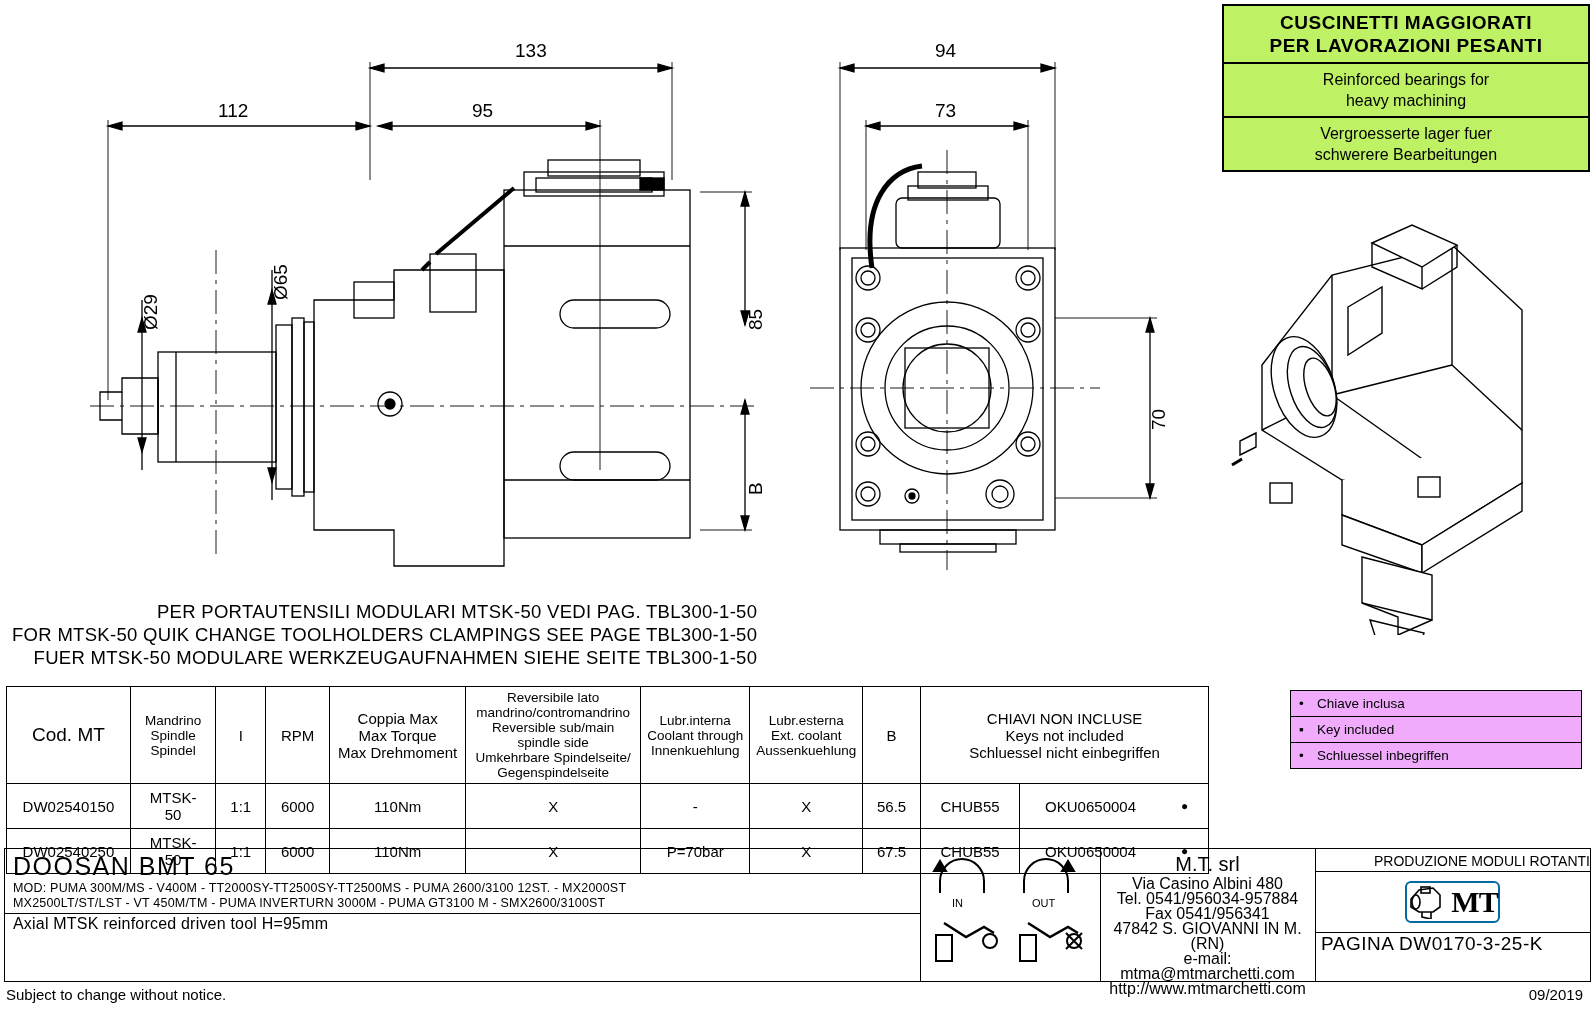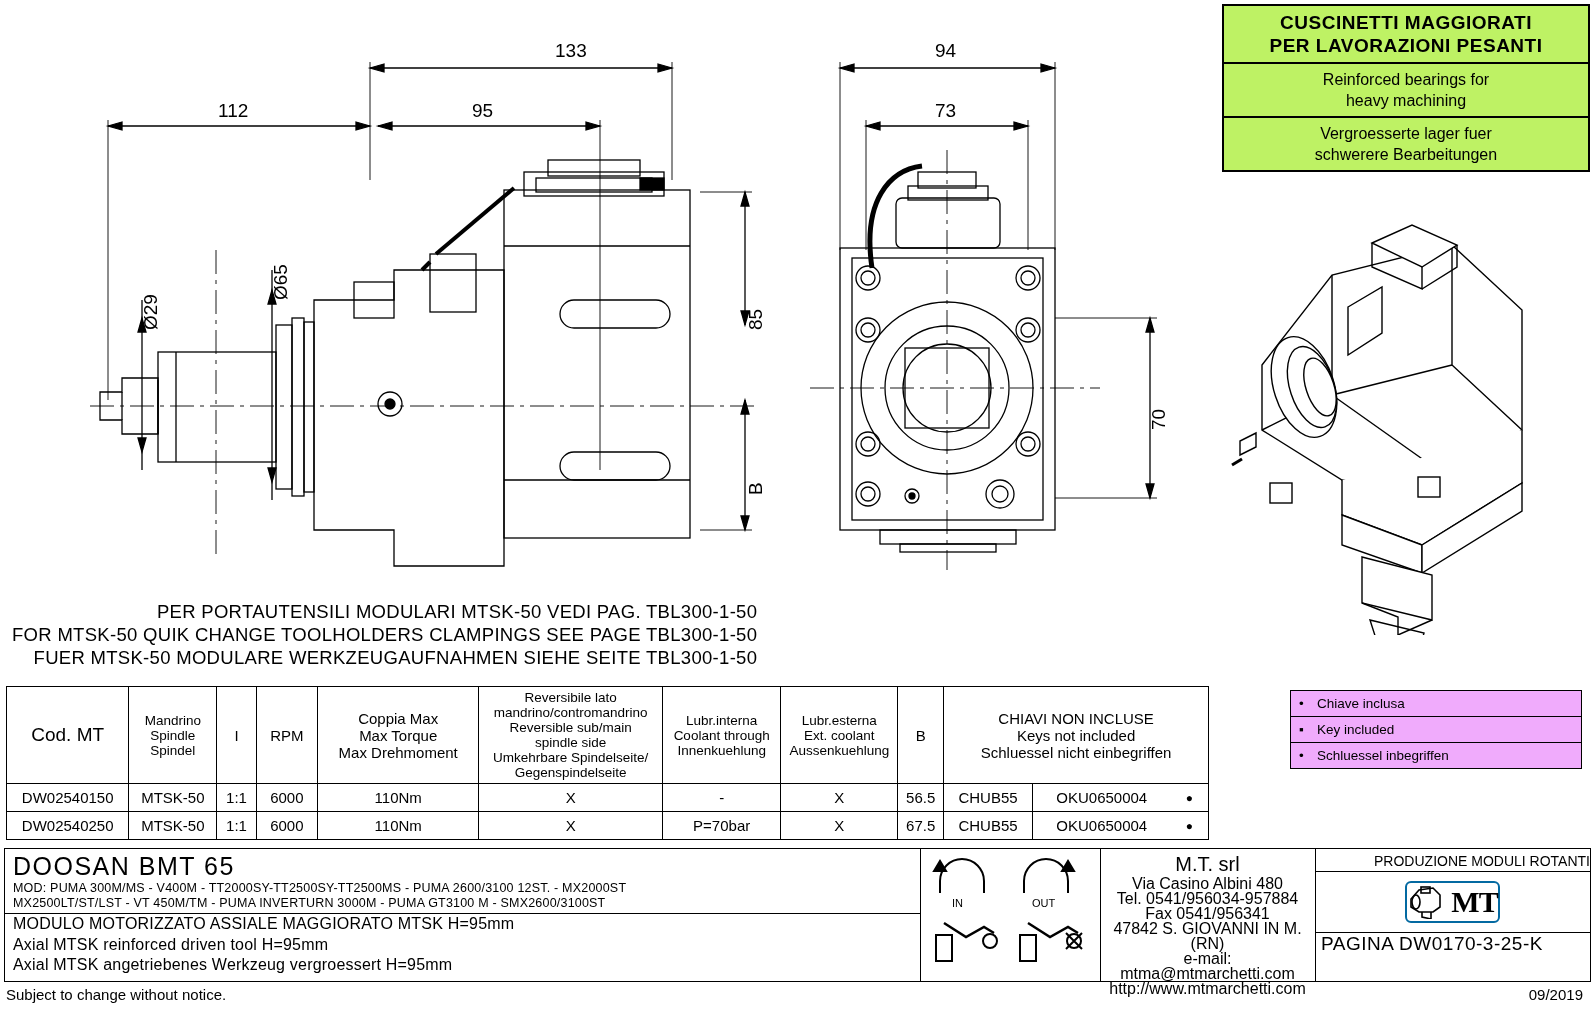--- a/index.html
+++ b/index.html
@@ -21,21 +21,21 @@
   .dim-txt{position:absolute;font-family:"Liberation Sans",sans-serif;font-size:19px;}
   .dim-txt-v{position:absolute;font-family:"Liberation Sans",sans-serif;font-size:19px;transform-origin:0 0;}
 
   
   .caption{position:absolute;left:12px;top:600px;font-family:"Liberation Sans",sans-serif;font-size:18.5px;line-height:23px;letter-spacing:.3px;text-align:right;}
 
   
   table.spec{position:absolute;left:6px;top:686px;border-collapse:collapse;width:1203px;background:#fff;}
   table.spec td,table.spec th{border:1.6px solid #000;text-align:center;vertical-align:middle;font-family:"Liberation Sans",sans-serif;}
   table.spec th{font-weight:normal;font-size:13.5px;line-height:15px;padding:3px 2px;}
-  table.spec td{font-size:15px;padding:5px 6px;}
+  table.spec td{font-size:15px;padding:5px 14px;}
   .th-big{font-size:19px;}
   .th-mid{font-size:15px;line-height:17px;}
 
   
   .keybox{position:absolute;left:1290px;top:690px;width:290px;border:1.6px solid #000;background:#f0abfc;}
   .keybox div{border-bottom:1.6px solid #000;padding:5px 8px;font-size:13.5px;font-family:"Liberation Sans",sans-serif;}
   .keybox div:last-child{border-bottom:none;}
 
   
   .title-block{position:absolute;left:4px;top:848px;width:1585px;height:132px;border:1.8px solid #000;}
@@ -205,21 +205,21 @@
 
         <rect x="880" y="530" width="136" height="14"></rect>
         <rect x="900" y="544" width="96" height="8"></rect>
 
         <line x1="947" y1="150" x2="947" y2="570" stroke-dasharray="24,6,4,6" stroke-width="0.9"></line>
         <line x1="810" y1="388" x2="1100" y2="388" stroke-dasharray="24,6,4,6" stroke-width="0.9"></line>
       </g>
     </svg>
 
     
-    <div class="dim-txt" style="left:515px;top:40px;margin-left:40px;">133</div>
+    <div class="dim-txt" style="left:515px;top:40px;">133</div>
     <div class="dim-txt" style="left:218px;top:100px;">112</div>
     <div class="dim-txt" style="left:472px;top:100px;">95</div>
     <div class="dim-txt" style="left:935px;top:40px;">94</div>
     <div class="dim-txt" style="left:935px;top:100px;">73</div>
     <div class="dim-txt-v" style="left:745px;top:330px;transform:rotate(-90deg);">85</div>
     <div class="dim-txt-v" style="left:745px;top:495px;transform:rotate(-90deg);">B</div>
     <div class="dim-txt-v" style="left:1148px;top:430px;transform:rotate(-90deg);">70</div>
     <div class="dim-txt-v" style="left:140px;top:330px;transform:rotate(-90deg);">Ø29</div>
     <div class="dim-txt-v" style="left:270px;top:300px;transform:rotate(-90deg);">Ø65</div>
   </div>
@@ -350,23 +350,21 @@
     <div><span style="display:inline-block;width:18px;">•</span><span>Schluessel inbegriffen</span></div>
   </div>
 
   <div class="title-block">
 
     <div class="tb-left">
       <div class="doosan">DOOSAN   BMT 65</div>
       <div class="mod-line">MOD: PUMA 300M/MS - V400M - TT2000SY-TT2500SY-TT2500MS - PUMA 2600/3100 12ST. - MX2000ST</div>
       <div class="mod-line">MX2500LT/ST/LST - VT 450M/TM - PUMA INVERTURN 3000M - PUMA GT3100 M - SMX2600/3100ST</div>
       <div class="sep"></div>
-      <div class="mod-desc">MODULO MOTORIZZATO ASSIALE MAGGIORATO MTSK H=95mm</div>
       <div class="mod-desc">Axial MTSK reinforced driven tool H=95mm</div>
-      <div class="mod-desc">Axial MTSK angetriebenes Werkzeug vergroessert H=95mm</div>
     </div>
 
     <div class="tb-mid">
       <svg width="178" height="128" viewBox="0 0 178 128">
         <g stroke="#000" fill="none" stroke-width="2">
           <path d="M20,32 a22,22 0 0 1 44,0"></path>
           <path d="M20,32 l0,12"></path>
           <path d="M64,32 l0,12"></path>
           <path d="M14,22 l6,-10 6,10 z" fill="#000"></path>
           <path d="M104,32 a22,22 0 0 1 44,0"></path>

